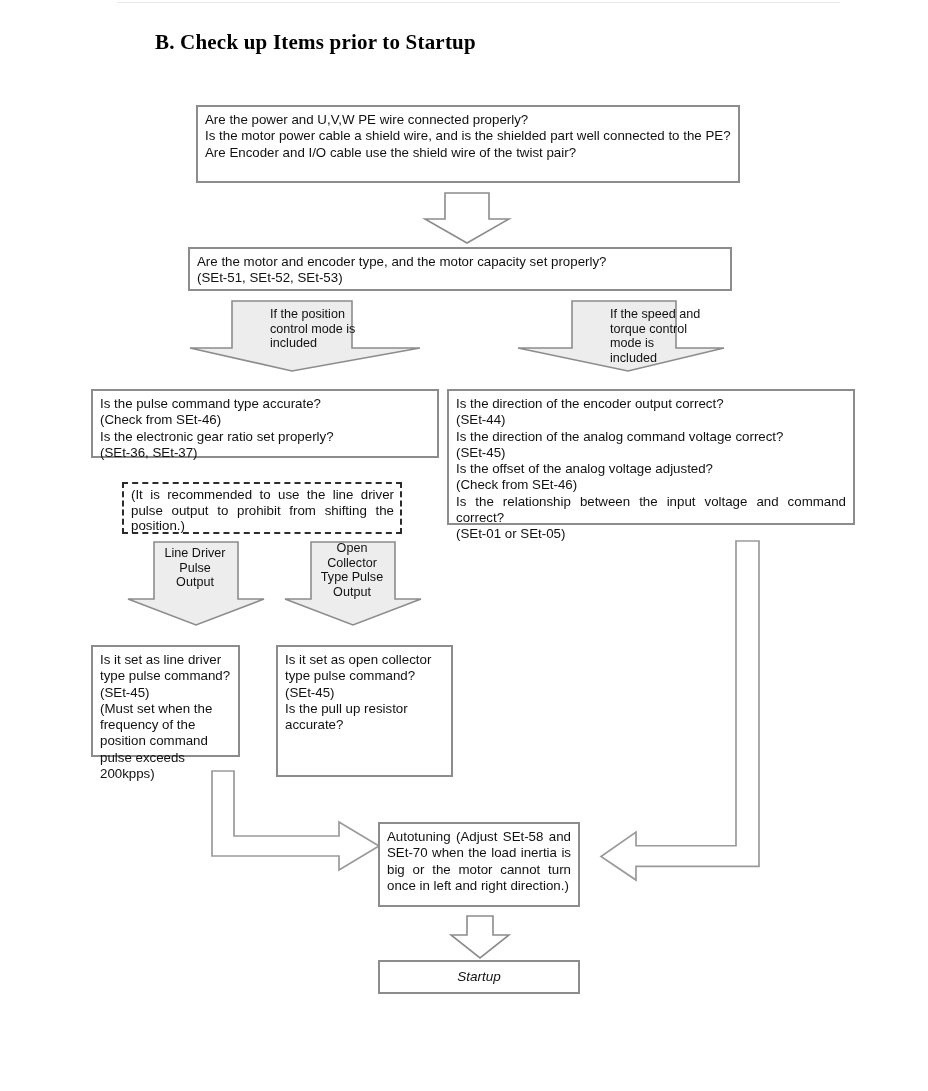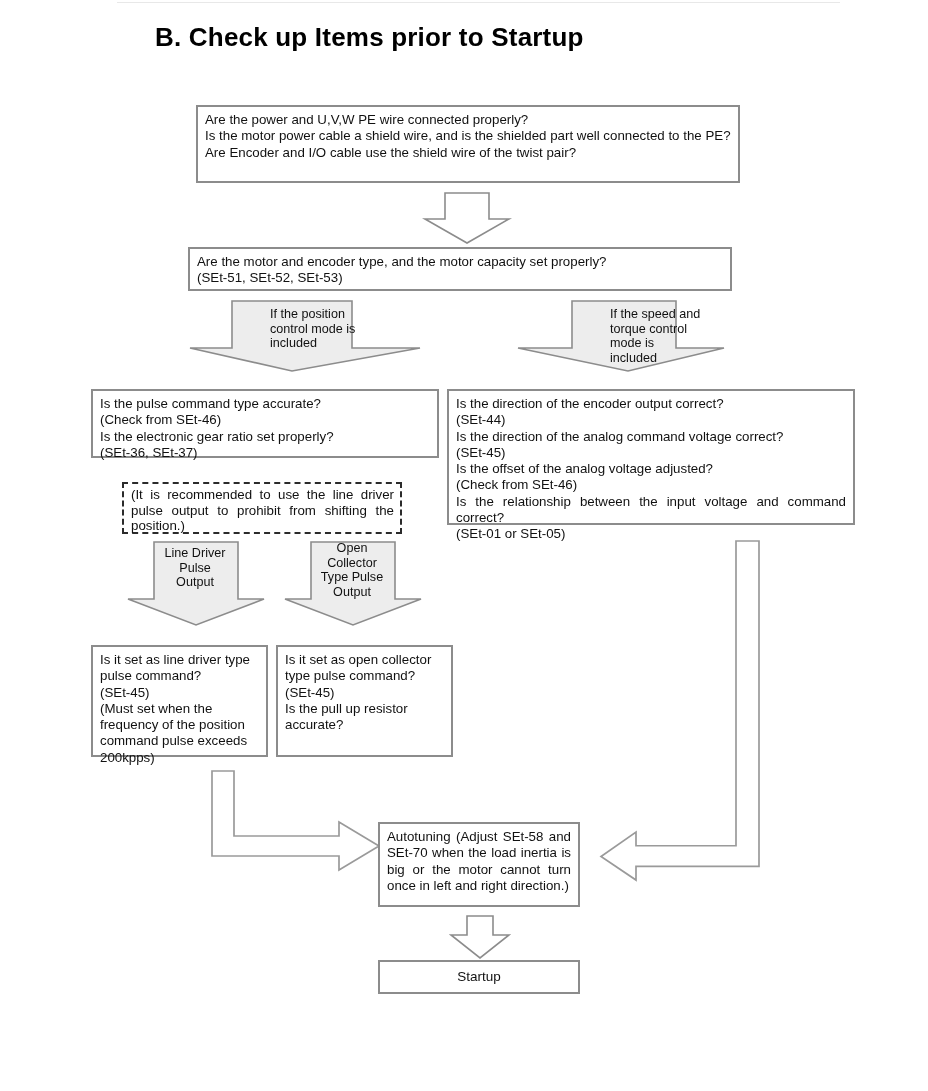--- a/index.html
+++ b/index.html
@@ -22,24 +22,24 @@
     position: absolute;
     left: 117px;
     top: 2px;
     width: 723px;
     height: 1px;
     background: #e8e8e8;
   }
   .page-title {
     position: absolute;
     left: 155px;
-    top: 22px;
-    font-family: Liberation Sans, sans-serif;
+    top: 30px;
+    font-family: Liberation Serif, serif;
     font-weight: bold;
-    font-size: 26px;
+    font-size: 21px;
     letter-spacing: 0.2px;
     color: #000000;
     white-space: nowrap;
   }
   .box {
     position: absolute;
     box-sizing: border-box;
     border: 2px solid #8c8c8c;
     background: #ffffff;
     font-size: 13.3px;
@@ -55,20 +55,21 @@
   .box.justify {
     text-align: justify;
     text-align-last: left;
   }
   .box.center {
     display: flex;
     align-items: center;
     justify-content: center;
     text-align: center;
     padding: 8px;
+    font-style: italic;
   }
   .arrow-svg {
     position: absolute;
     overflow: visible;
   }
   .arrow-svg path {
     fill: #ededed;
     stroke: #8c8c8c;
     stroke-width: 1.6;
     stroke-linejoin: miter;
@@ -153,25 +154,25 @@
 Output</div>
 
   <svg class="arrow-svg" style="left:283px; top:541px;" width="140" height="86" viewBox="0 0 140 86">
     <path d="M 28 1 L 112 1 L 112 58 L 138 58 L 70 84 L 2 58 L 28 58 Z"></path>
   </svg>
   <div class="arrow-label" style="left: 296px; top: 541px; width: 112px; white-space: pre-line;">Open
 Collector
 Type Pulse
 Output</div>
 
-  <div class="box" style="left: 91px; top: 645px; width: 177px; height: 112px; white-space: pre-line;">Is it set as line driver type pulse command?
+  <div class="box" style="left: 91px; top: 645px; width: 149px; height: 112px; white-space: pre-line;">Is it set as line driver type pulse command?
 (SEt-45)
 (Must set when the frequency of the position command pulse exceeds 200kpps)</div>
 
-  <div class="box" style="left: 276px; top: 645px; width: 177px; height: 112px; white-space: pre-line;">Is it set as open collector type pulse command?
+  <div class="box" style="left: 276px; top: 645px; width: 177px; height: 132px; white-space: pre-line;">Is it set as open collector type pulse command?
 (SEt-45)
 Is the pull up resistor accurate?</div>
 
   <svg class="arrow-svg hollow" style="left:211px; top:770px;" width="170" height="110" viewBox="0 0 170 110">
     <path d="M 1 1 L 23 1 L 23 66 L 128 66 L 128 52 L 168 76 L 128 100 L 128 86 L 1 86 Z"></path>
   </svg>
 
   <svg class="arrow-svg hollow" style="left:600px; top:540px;" width="160" height="340" viewBox="0 0 160 340">
     <path d="M 159 1 L 136 1 L 136 312 L 36 312 L 36 298 L 1 323 L 36 347 L 36 333 L 159 333 Z" transform="scale(1,0.98)"></path>
   </svg>

